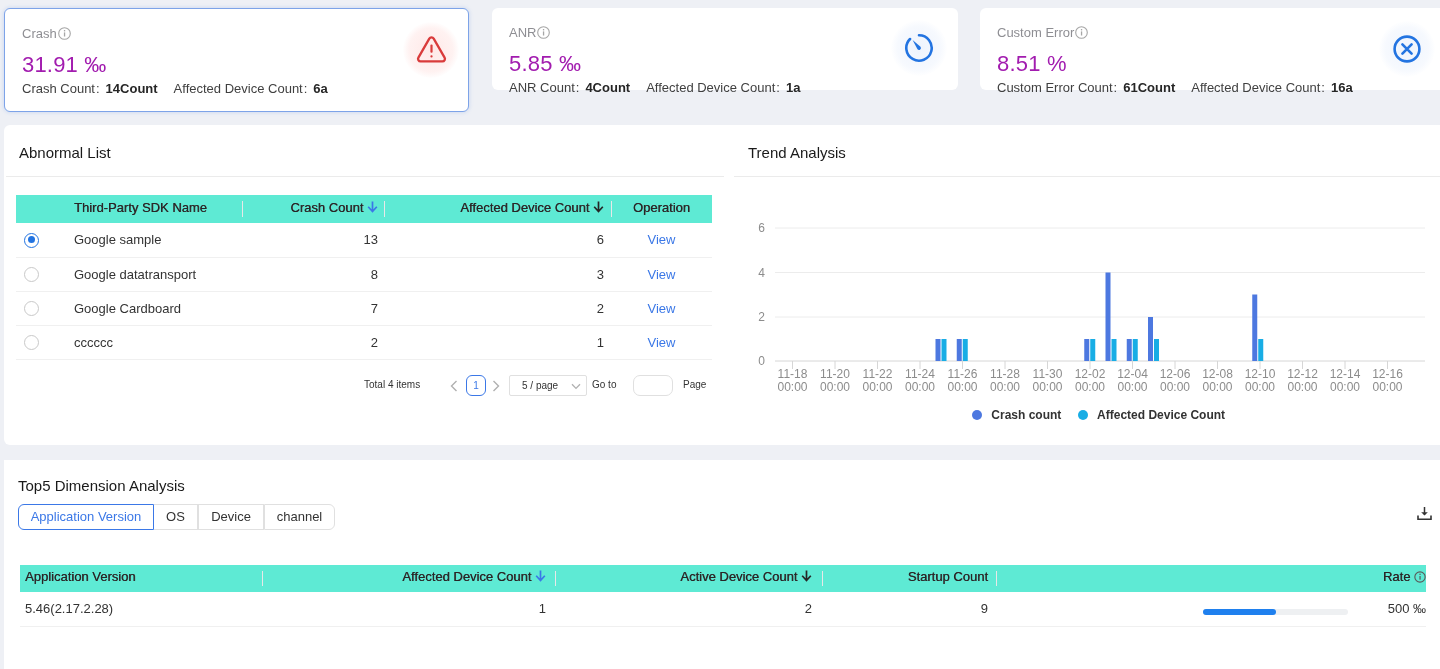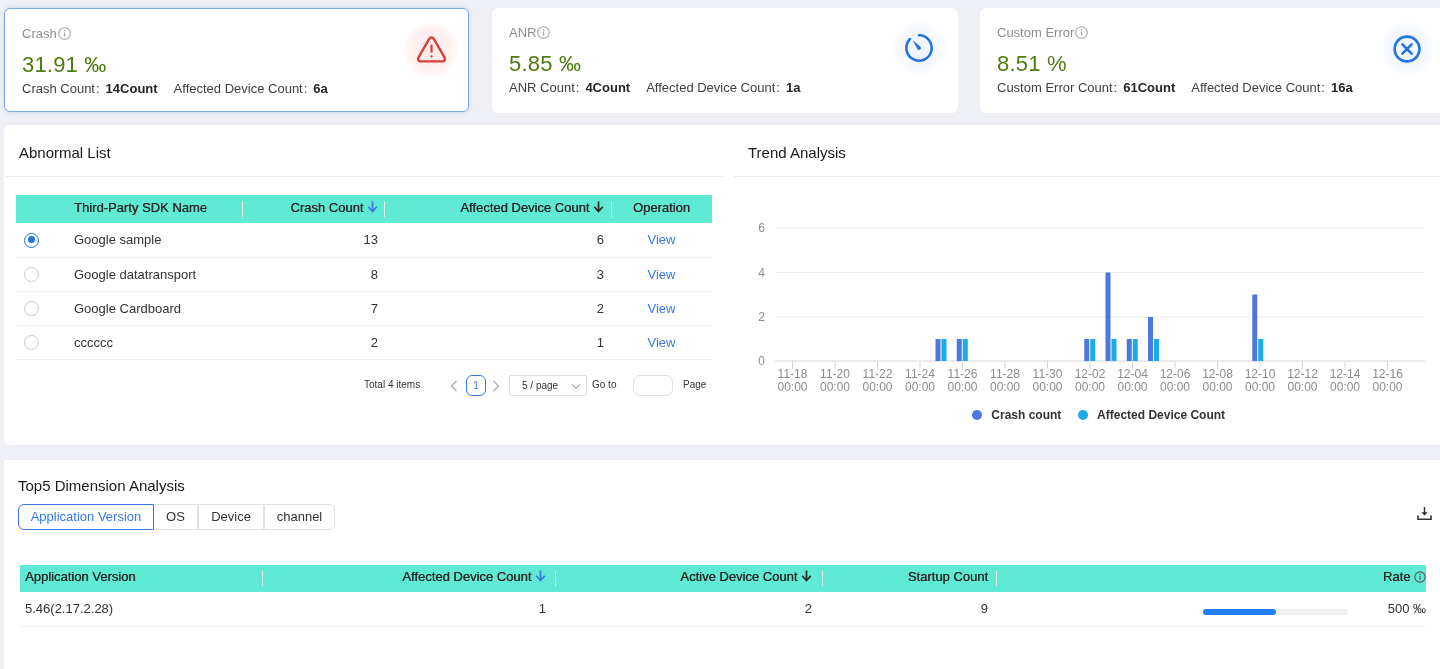--- a/index.html
+++ b/index.html
@@ -5,23 +5,23 @@
 * { margin:0; padding:0; box-sizing:border-box; }
 html,body { width:1440px; height:669px; }
 body {
   background:#eef0f5;
   font-family:"Liberation Sans", sans-serif;
   position:relative;
   overflow:hidden;
   color:#333;
 }
 .abs { position:absolute; }
-.card { position:absolute; top:8px; height:105px; width:466px; background:#fff; border-radius:6px; }
+.card { position:absolute; top:8px; height:82px; width:466px; background:#fff; border-radius:6px; }
 .card .lbl { position:absolute; left:17px; top:17px; font-size:13px; line-height:16px; color:#8e8e93; }
-.card .val { position:absolute; left:17px; top:43px; font-size:22px; line-height:26px; color:#4d7c0f; letter-spacing:0.2px; }
+.card .val { position:absolute; left:17px; top:43px; font-size:22px; line-height:26px; color:#a21caf; letter-spacing:0.2px; }
 .card .stats { position:absolute; left:17px; top:72px; font-size:13px; line-height:16px; color:#404040; }
 .card .stats b { font-weight:bold; color:#262626; }
 .colon { display:inline-block; margin:0 6px 0 1px; }
 .infoi { display:inline-block; vertical-align:-2px; margin-left:1px; }
 .panel { position:absolute; background:#fff; }
 .ptitle { position:absolute; top:144px; font-size:15px; font-weight:normal; color:#1a1a1a; }
 .hline { position:absolute; height:1px; background:#ebebeb; }
 table.tbl { border-collapse:collapse; table-layout:fixed; font-size:13px; color:#333; }
 table.tbl th { font-weight:normal; color:#262626; text-shadow:0.4px 0 0 #4a4a4a; background:#5eead4; padding:0 0 4px 0; }
 table.tbl td { padding:0; }

